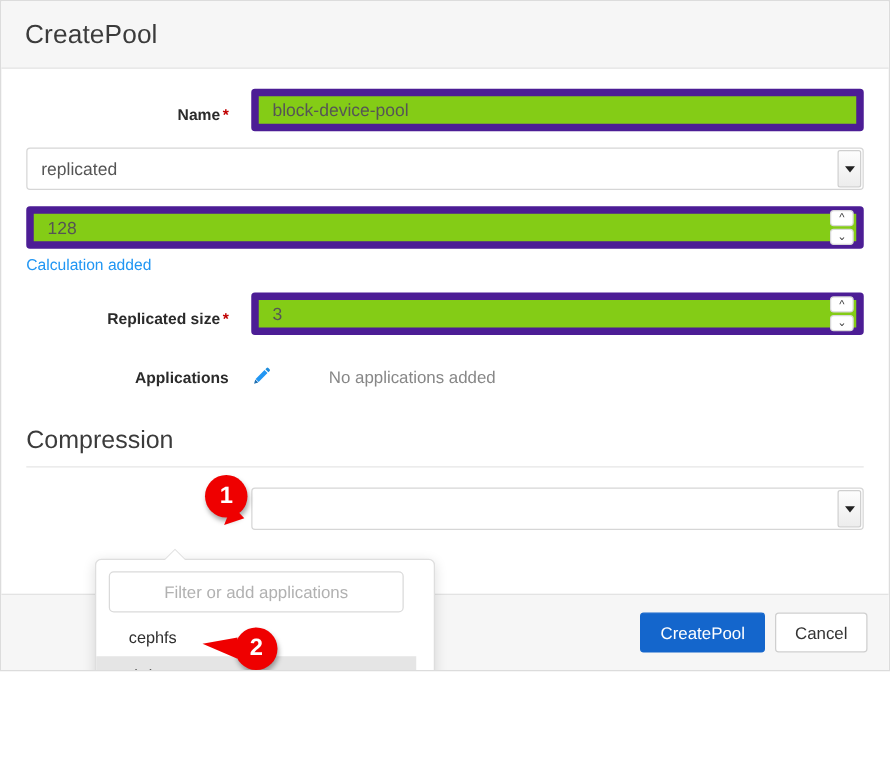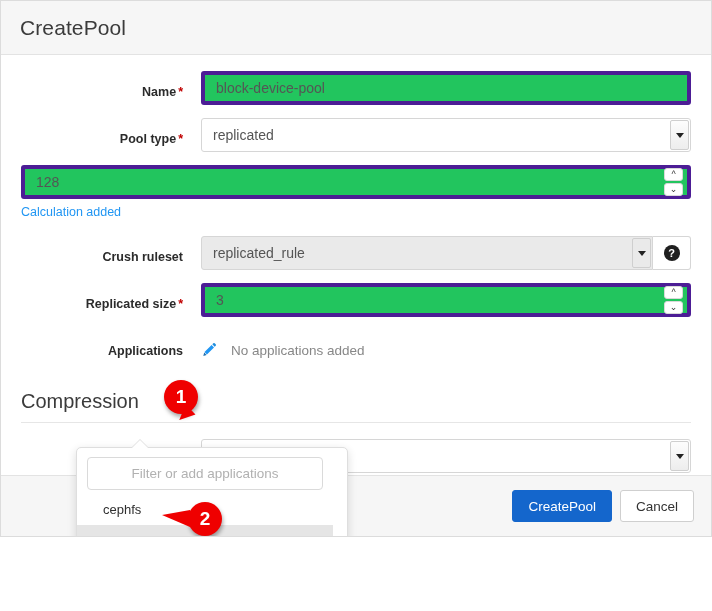--- a/index.html
+++ b/index.html
@@ -55,23 +55,23 @@
     font-weight: bold;
     color: #2b2b2b;
     white-space: nowrap;
   }
   .req { color: #c00000; font-weight: bold; margin-left: 2px; }
   .form-control-wrap { flex: 1 1 auto; position: relative; }
 
   .txt-input {
     width: 100%;
     height: 34px;
-    border: 4px solid #4c1d95;
+    border: 6px solid #4c1d95;
     border-radius: 3px;
-    background: #22c55e;
+    background: #84cc16;
     padding: 0 11px;
     font-size: 14px;
     color: #555;
     font-family: "Liberation Sans", sans-serif;
     outline: none;
   }
   .txt-input.number { padding-right: 34px; }
 
   
   .sel {
@@ -159,21 +159,21 @@
     background: #1f1f1f;
     color: #fff;
     font-size: 11px;
     font-weight: bold;
     display: flex; align-items: center; justify-content: center;
     font-family: "Liberation Sans", sans-serif;
   }
 
   
   .apps-row .form-control-wrap {
-    display: flex; align-items: center; padding-top: 6px;
+    display: flex; align-items: center; padding-top: 6px; gap: 32px;
   }
   .pencil {
     width: 16px; height: 16px;
     margin-right: 14px;
     cursor: pointer;
     flex: 0 0 auto;
   }
   .apps-empty {
     font-size: 13.5px;
     color: #878787;
@@ -329,23 +329,20 @@
     <div class="form-row">
       <div class="form-label">
         <span>Name</span><span class="req">*</span>
       </div>
       <div class="form-control-wrap">
         <input class="txt-input" type="text" value="block-device-pool" style="">
       </div>
     </div>
 
     <div class="form-row">
-      <div class="form-label">
-        <span>Pool type</span><span class="req">*</span>
-      </div>
       <div class="form-control-wrap">
         <select class="sel">
           <option>replicated</option>
         </select>
         <span class="sel-arrow">
             <i></i>
           </span>
       </div>
     </div>
 
@@ -353,38 +350,20 @@
       <div class="form-control-wrap">
         <input class="txt-input number" type="text" value="128" style="">
         <span class="spin">
           <div>^</div>
           <div>⌄</div>
         </span>
         <a class="helper-link">Calculation added</a>
       </div>
     </div>
 
-    <div class="form-row" style="margin-top:16px">
-      <div class="form-label">
-        <span>Crush ruleset</span>
-      </div>
-      <div class="form-control-wrap with-help">
-        <div class="grow">
-          <select class="sel disabled" style="border-radius:3px 0 0 3px">
-            <option>replicated_rule</option>
-          </select>
-          <span class="sel-arrow flat">
-              <i></i>
-            </span>
-        </div>
-        <div class="help-btn">
-          <span class="help-circ">?</span>
-        </div>
-      </div>
-    </div>
 
     <div class="form-row">
       <div class="form-label">
         <span>Replicated size</span><span class="req">*</span>
       </div>
       <div class="form-control-wrap">
         <input class="txt-input number" type="text" value="3" style="">
         <span class="spin">
           <div>^</div>
           <div>⌄</div>

